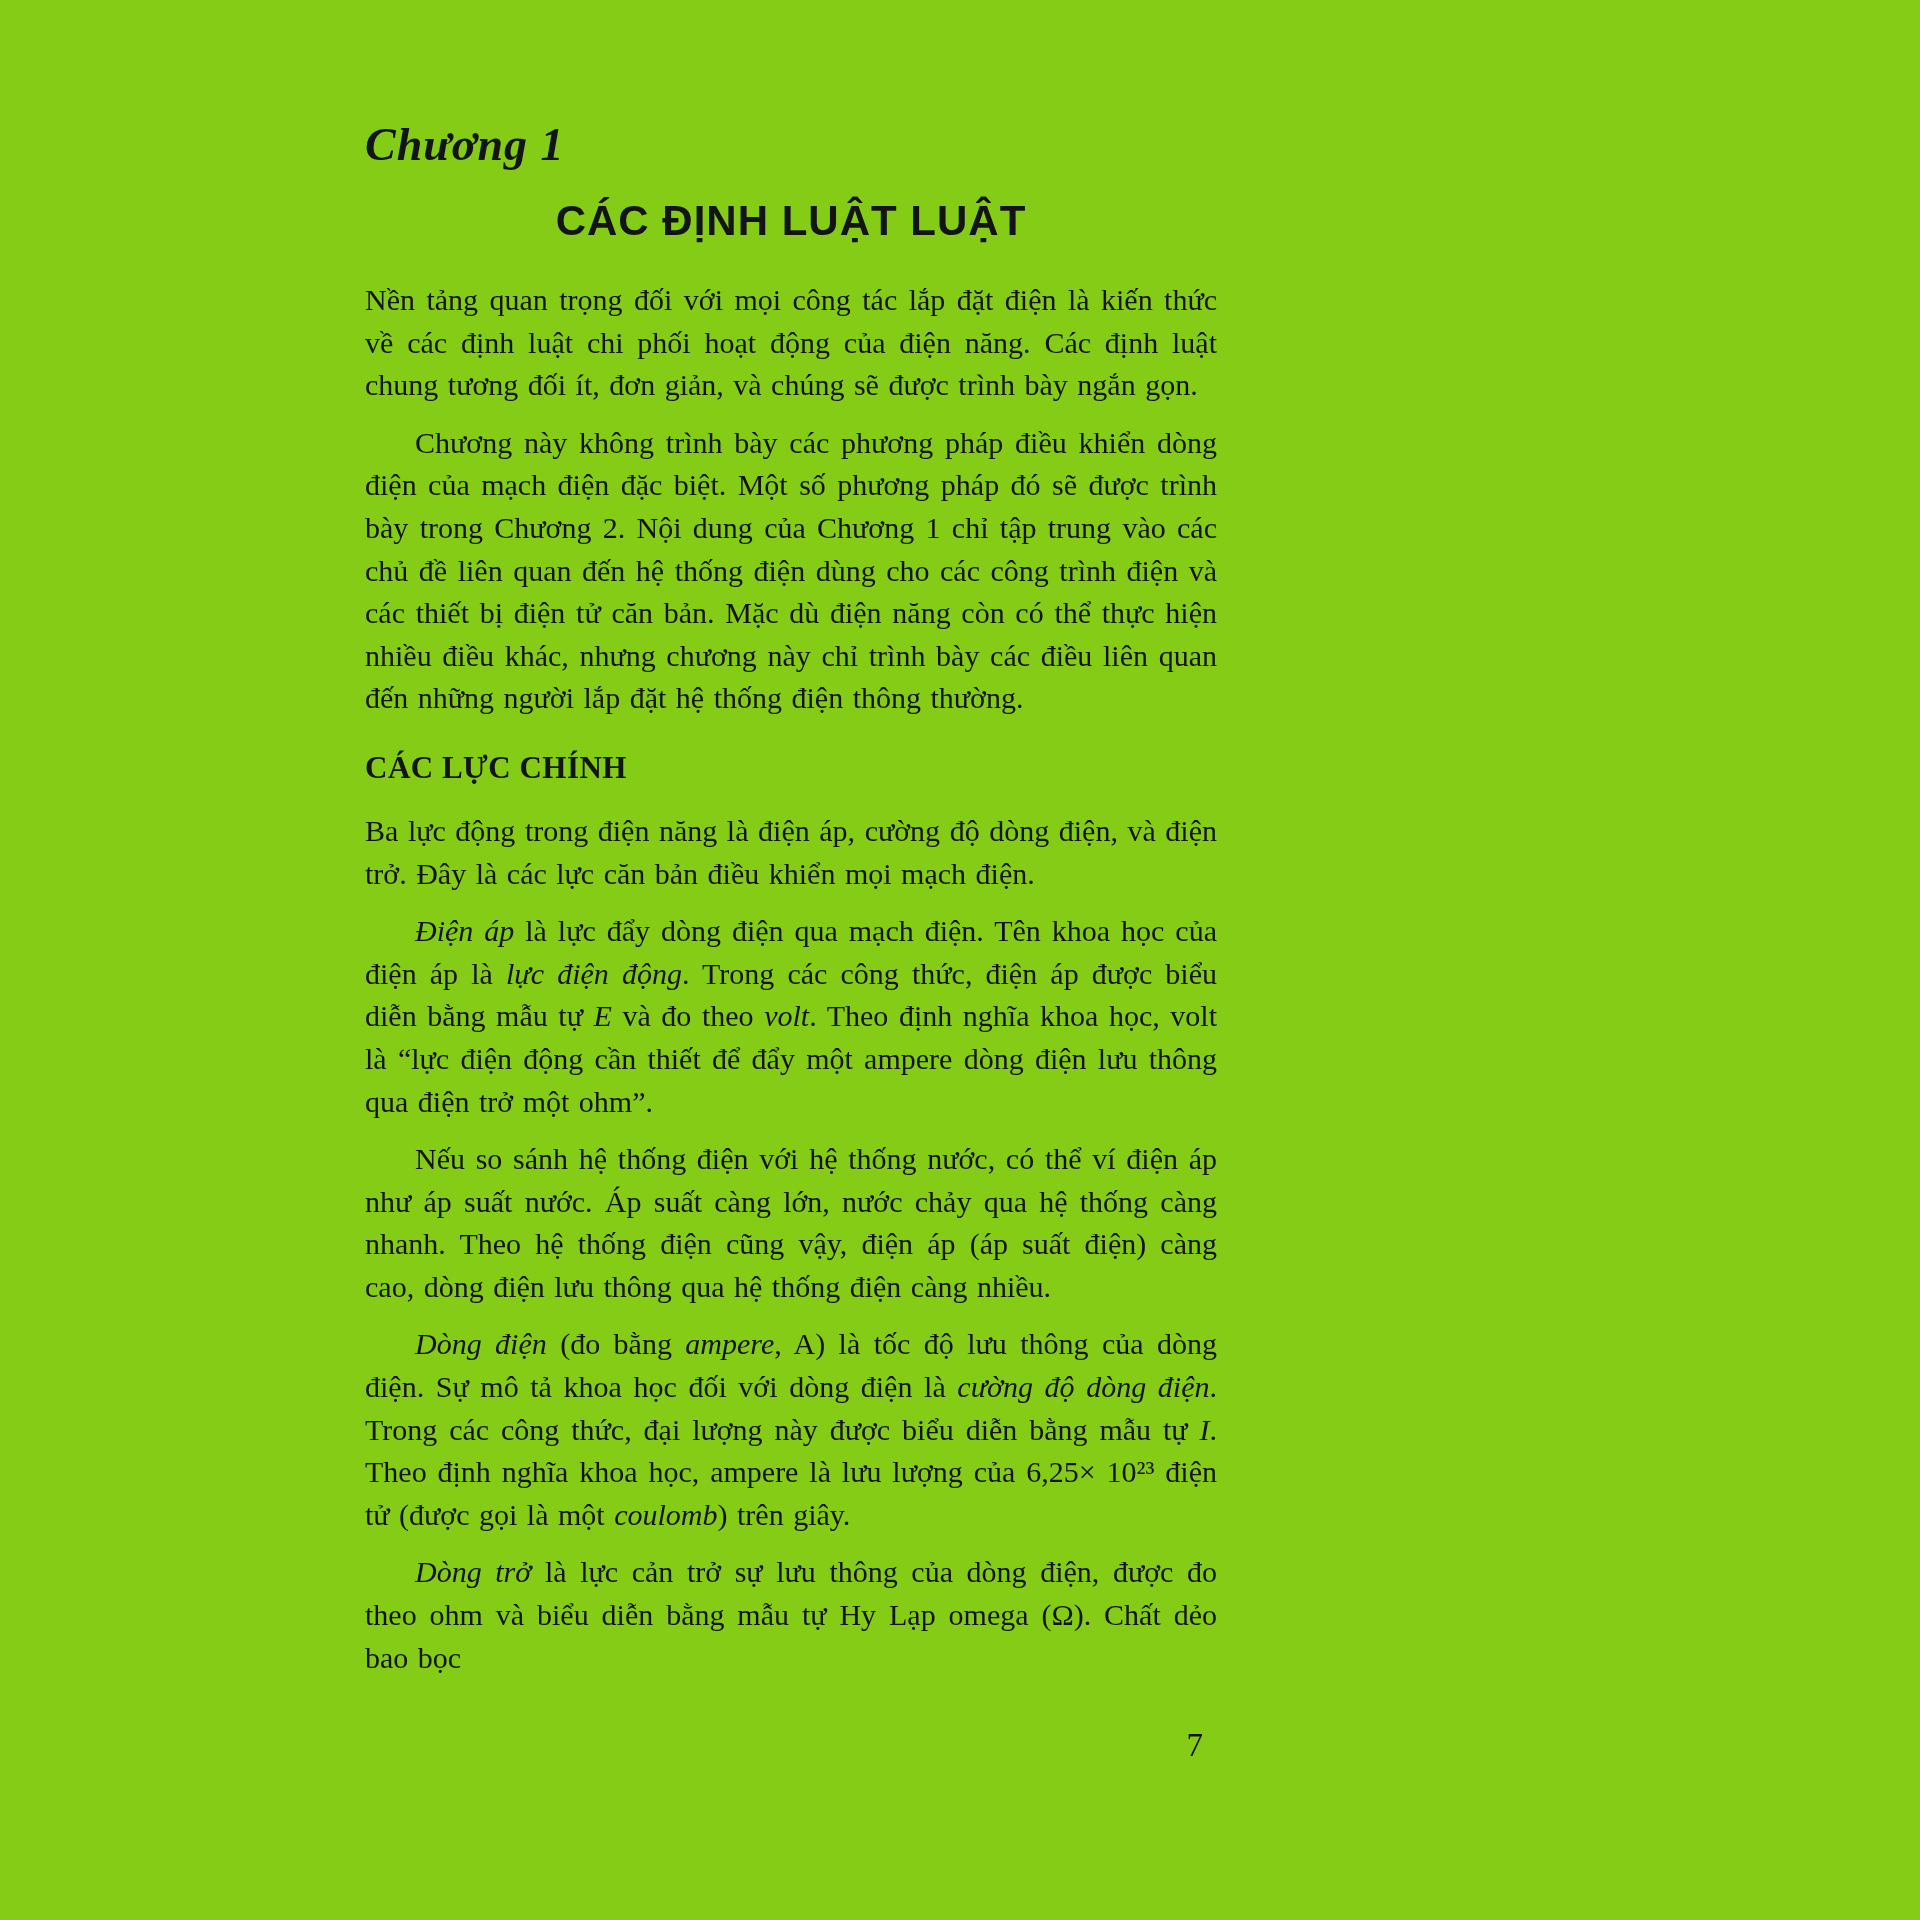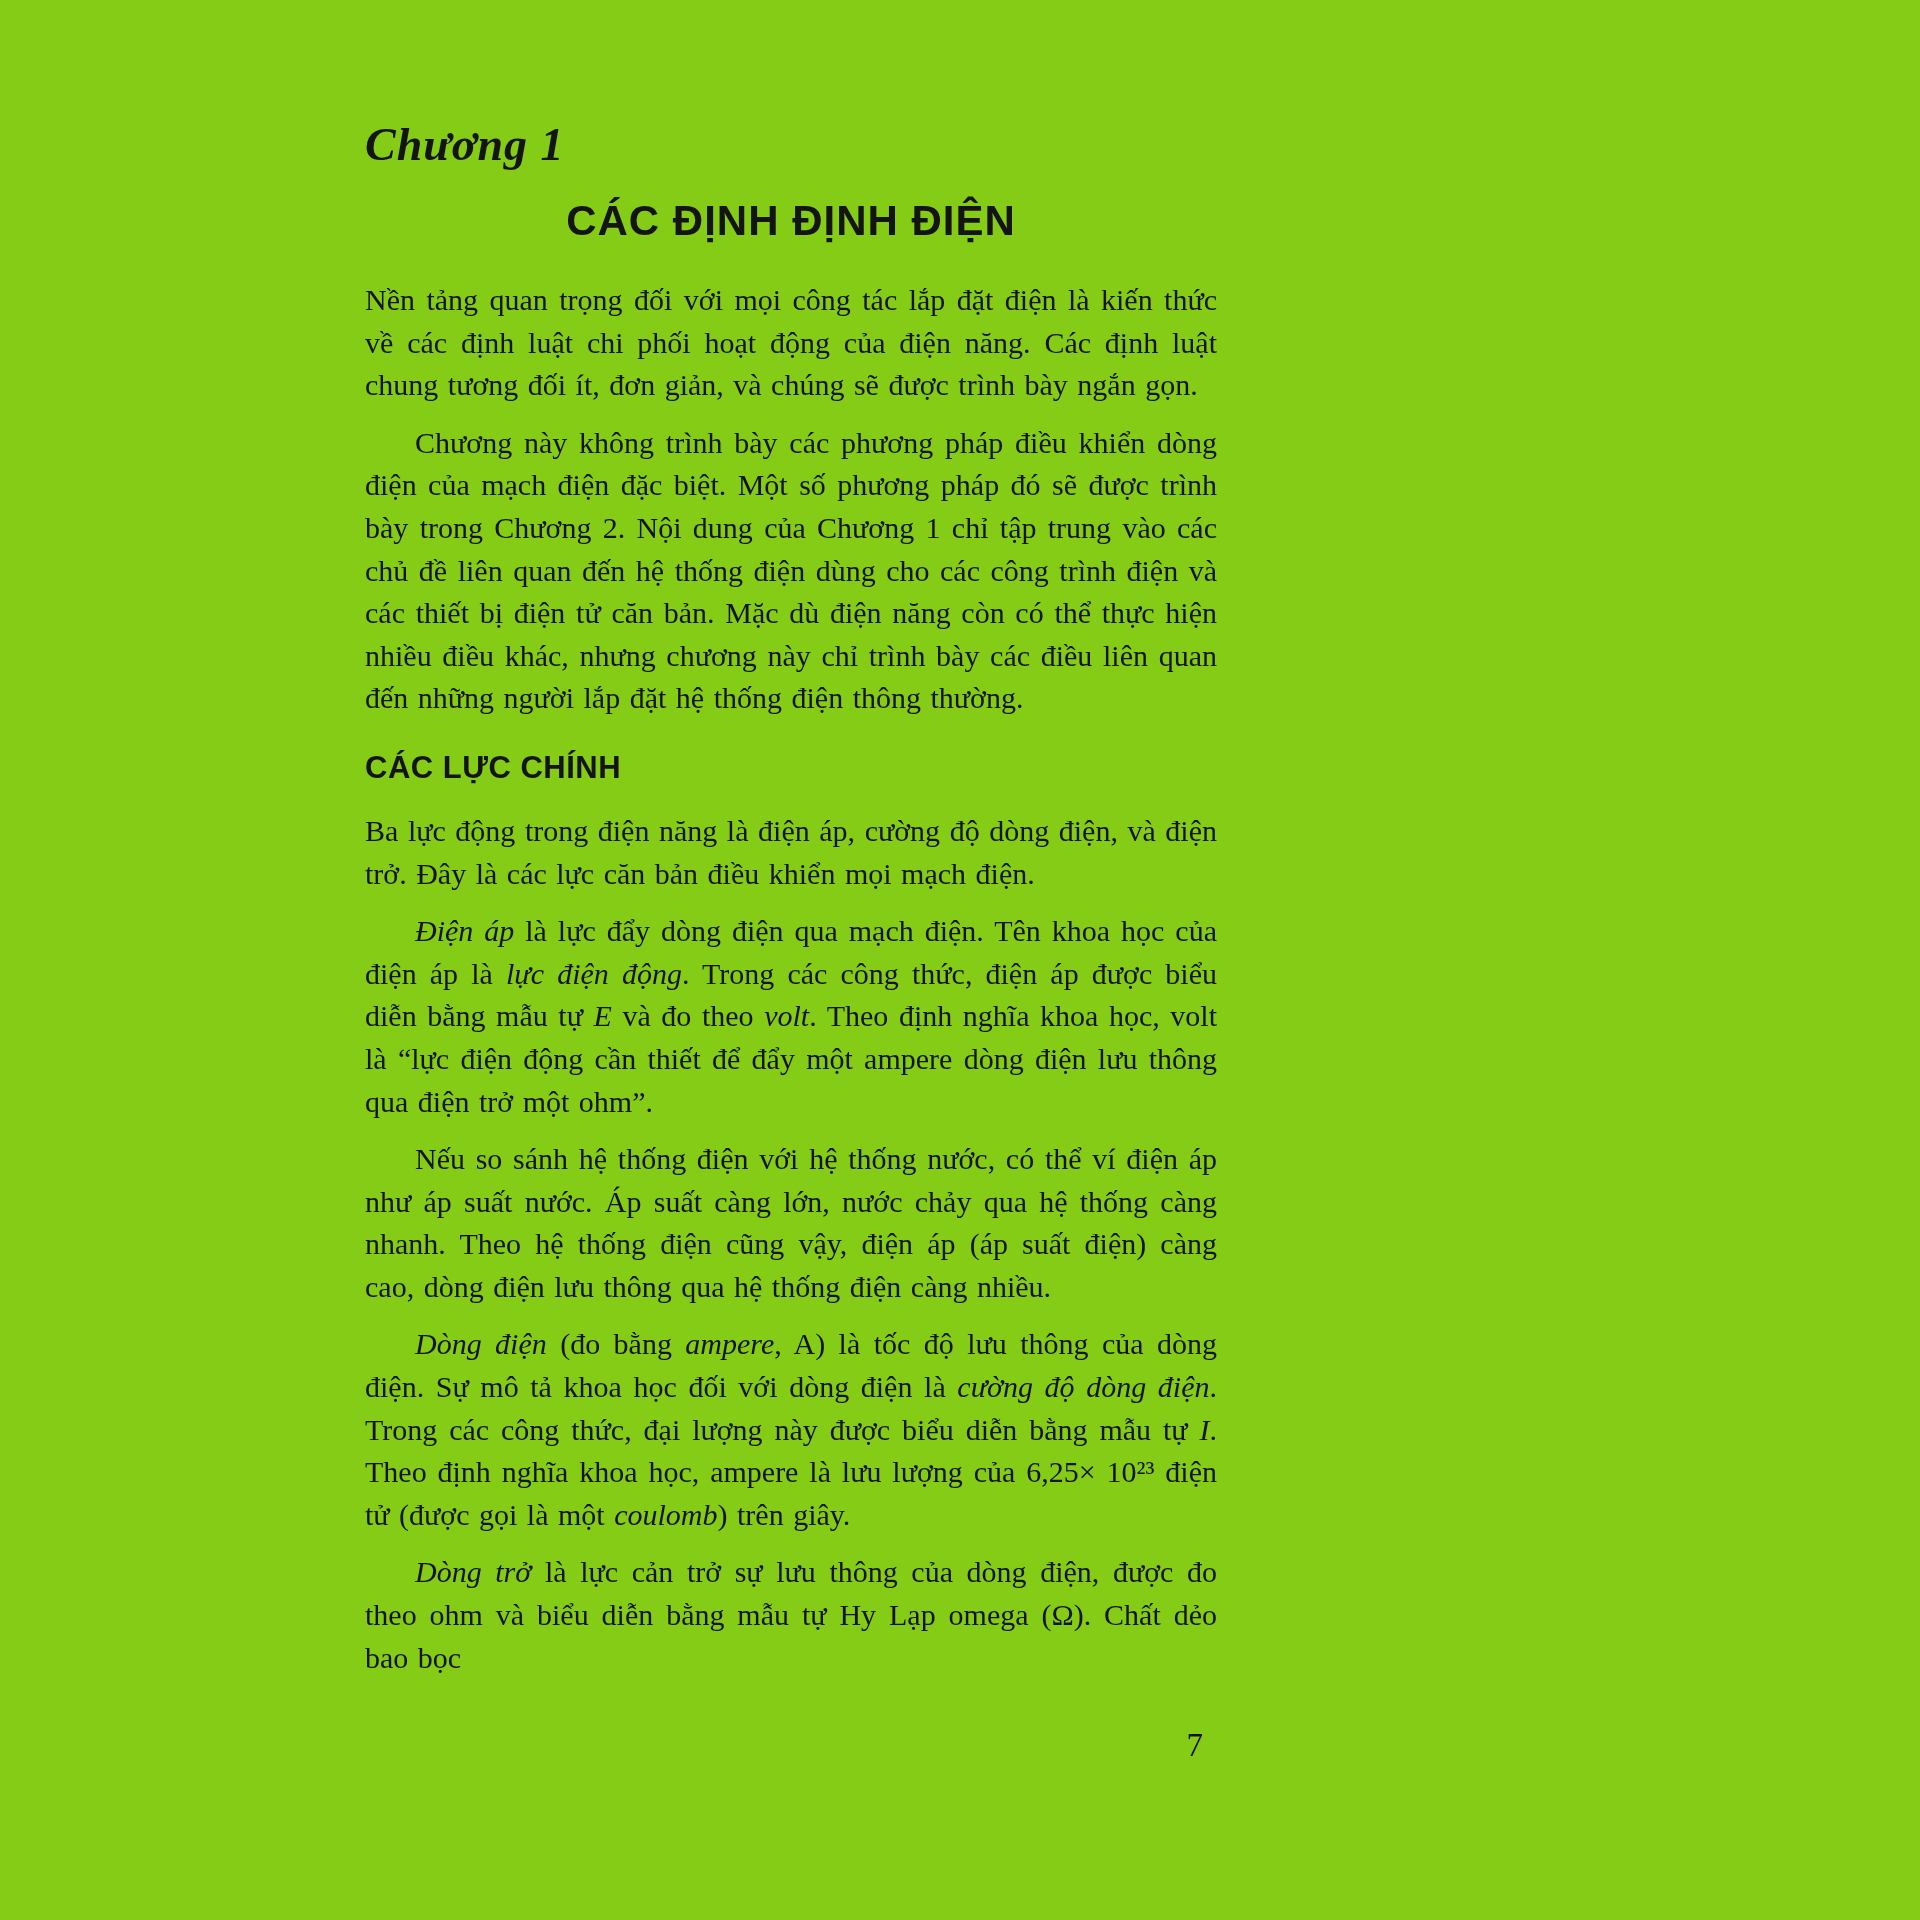--- a/index.html
+++ b/index.html
@@ -49,40 +49,40 @@
     margin: 0 0 15px 0;
     word-spacing: 2px;
   }
   .para.indent {
     text-indent: 50px;
   }
   .it {
     font-style: italic;
   }
   .section-heading {
-    font-family: Liberation Sans, sans-serif;
+    font-family: Liberation Serif, serif;
     font-weight: bold;
     font-size: 31px;
     margin: 30px 0 24px 0;
     letter-spacing: 0.5px;
   }
   .page-number {
     text-align: right;
     font-size: 33px;
     margin-top: 48px;
     padding-right: 14px;
   }
 </style>
 </head>
 <body>
 
 <div class="scan-page">
   <div class="content">
     <h1 class="chapter">Chương 1</h1>
-    <h2 class="title">CÁC ĐỊNH ĐỊNH ĐIỆN</h2>
+    <h2 class="title">CÁC ĐỊNH LUẬT LUẬT</h2>
     <div class="body-text">
         <p class="para"><span class="">Nền tảng quan trọng đối với mọi công tác lắp đặt điện là kiến thức về các định luật chi phối hoạt động của điện năng. Các định luật chung tương đối ít, đơn giản, và chúng sẽ được trình bày ngắn gọn.</span></p>
         <p class="para indent"><span class="">Chương này không trình bày các phương pháp điều khiển dòng điện của mạch điện đặc biệt. Một số phương pháp đó sẽ được trình bày trong Chương 2. Nội dung của Chương 1 chỉ tập trung vào các chủ đề liên quan đến hệ thống điện dùng cho các công trình điện và các thiết bị điện tử căn bản. Mặc dù điện năng còn có thể thực hiện nhiều điều khác, nhưng chương này chỉ trình bày các điều liên quan đến những người lắp đặt hệ thống điện thông thường.</span></p>
         <h3 class="section-heading">CÁC LỰC CHÍNH</h3>
         <p class="para"><span class="">Ba lực động trong điện năng là điện áp, cường độ dòng điện, và điện trở. Đây là các lực căn bản điều khiển mọi mạch điện.</span></p>
         <p class="para indent"><span class="it">Điện áp</span><span class=""> là lực đẩy dòng điện qua mạch điện. Tên khoa học của điện áp là </span><span class="it">lực điện động</span><span class="">. Trong các công thức, điện áp được biểu diễn bằng mẫu tự </span><span class="it">E</span><span class=""> và đo theo </span><span class="it">volt</span><span class="">. Theo định nghĩa khoa học, volt là “lực điện động cần thiết để đẩy một ampere dòng điện lưu thông qua điện trở một ohm”.</span></p>
         <p class="para indent"><span class="">Nếu so sánh hệ thống điện với hệ thống nước, có thể ví điện áp như áp suất nước. Áp suất càng lớn, nước chảy qua hệ thống càng nhanh. Theo hệ thống điện cũng vậy, điện áp (áp suất điện) càng cao, dòng điện lưu thông qua hệ thống điện càng nhiều.</span></p>
         <p class="para indent"><span class="it">Dòng điện</span><span class=""> (đo bằng </span><span class="it">ampere</span><span class="">, A) là tốc độ lưu thông của dòng điện. Sự mô tả khoa học đối với dòng điện là </span><span class="it">cường độ dòng điện</span><span class="">. Trong các công thức, đại lượng này được biểu diễn bằng mẫu tự </span><span class="it">I</span><span class="">. Theo định nghĩa khoa học, ampere là lưu lượng của 6,25× 10²³ điện tử (được gọi là một </span><span class="it">coulomb</span><span class="">) trên giây.</span></p>
         <p class="para indent"><span class="it">Dòng trở</span><span class=""> là lực cản trở sự lưu thông của dòng điện, được đo theo ohm và biểu diễn bằng mẫu tự Hy Lạp omega (Ω). Chất dẻo bao bọc</span></p>
       </div>

